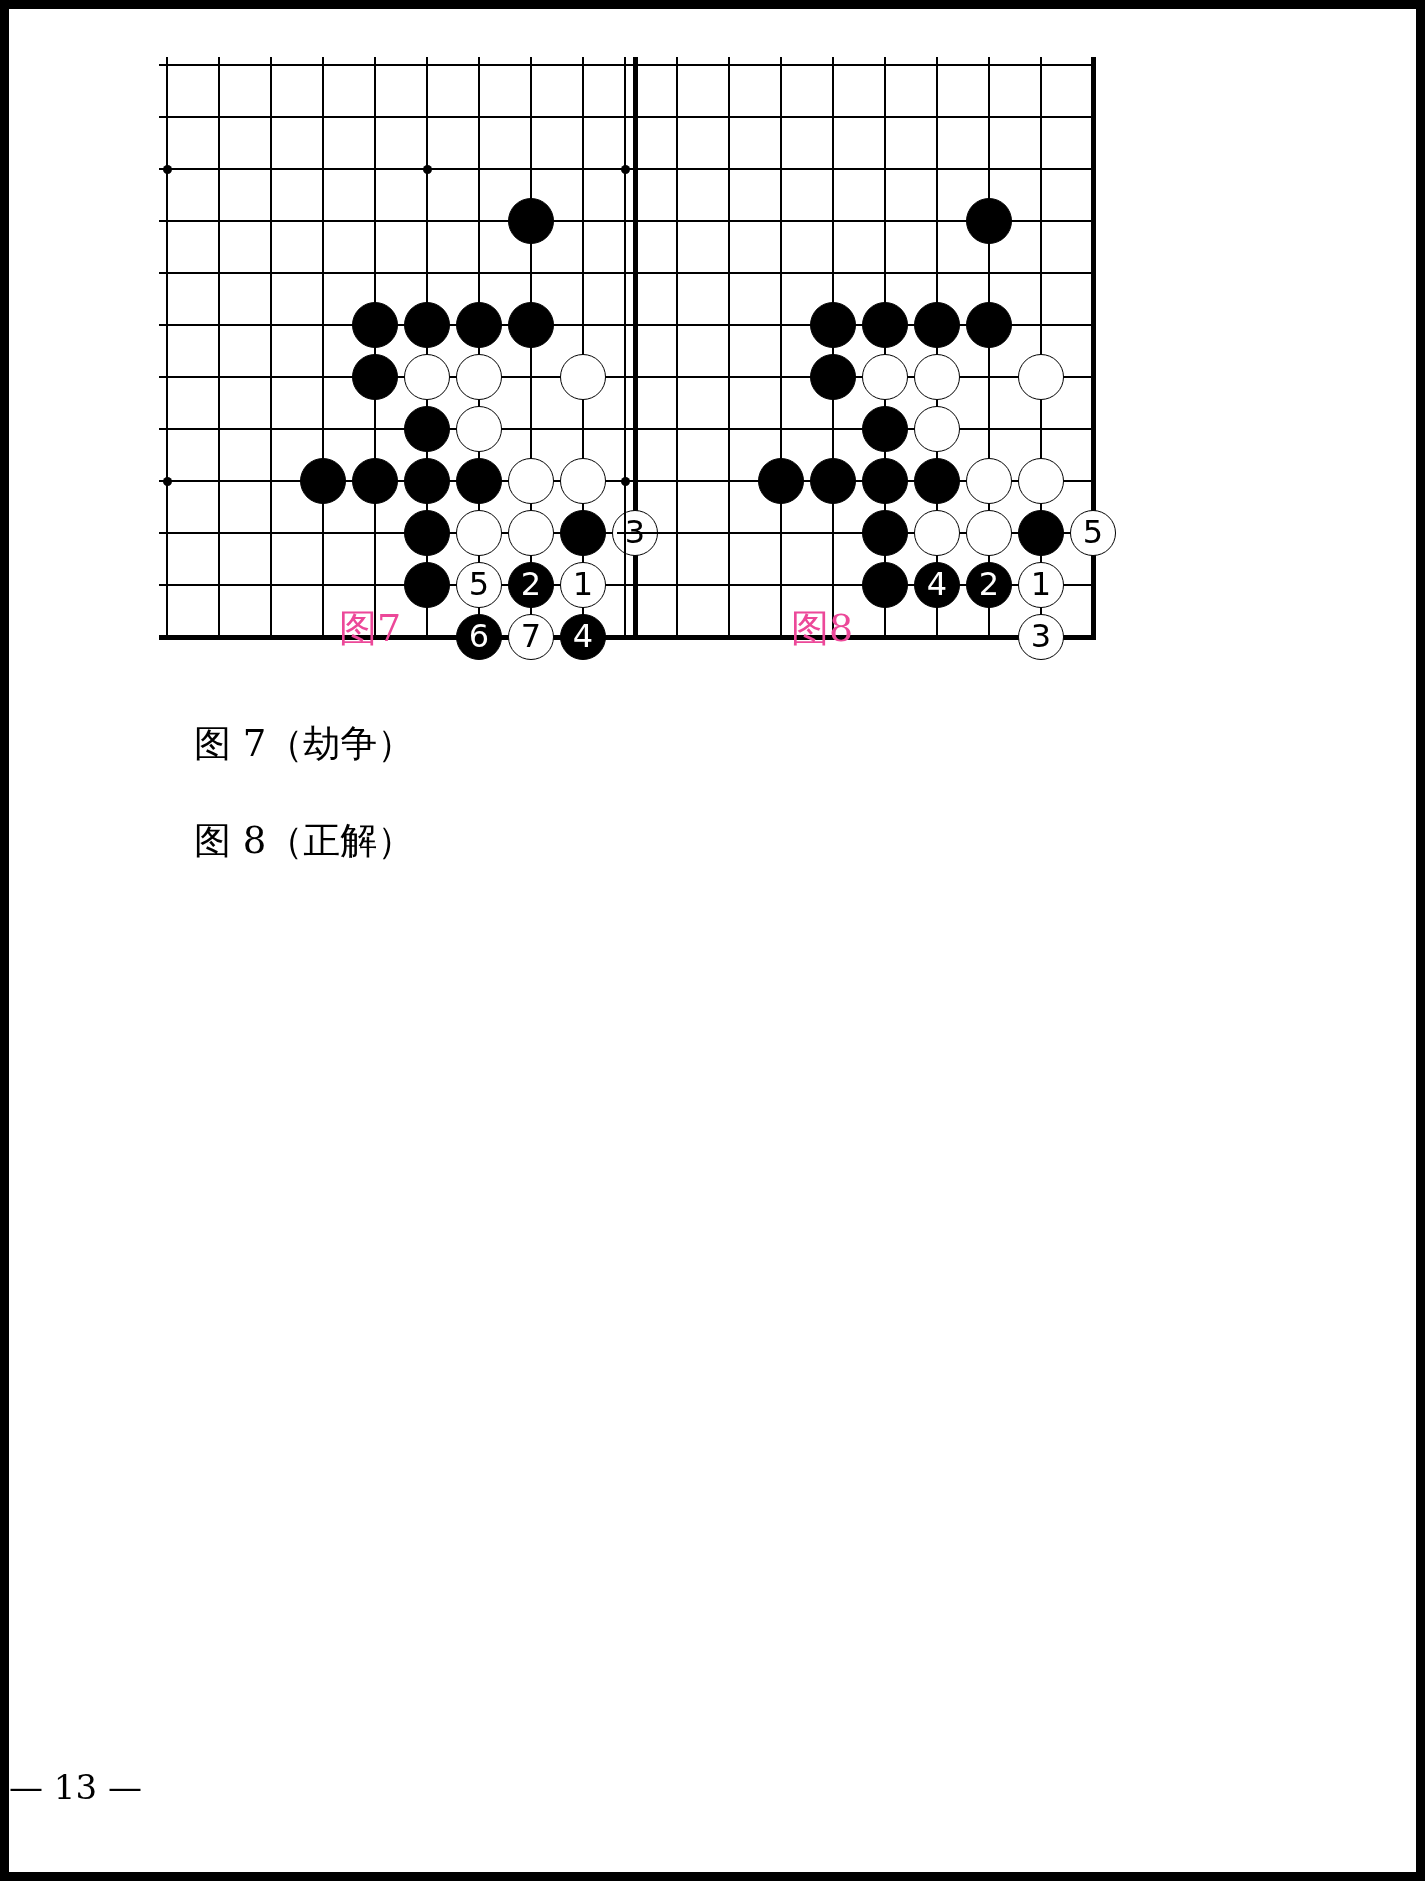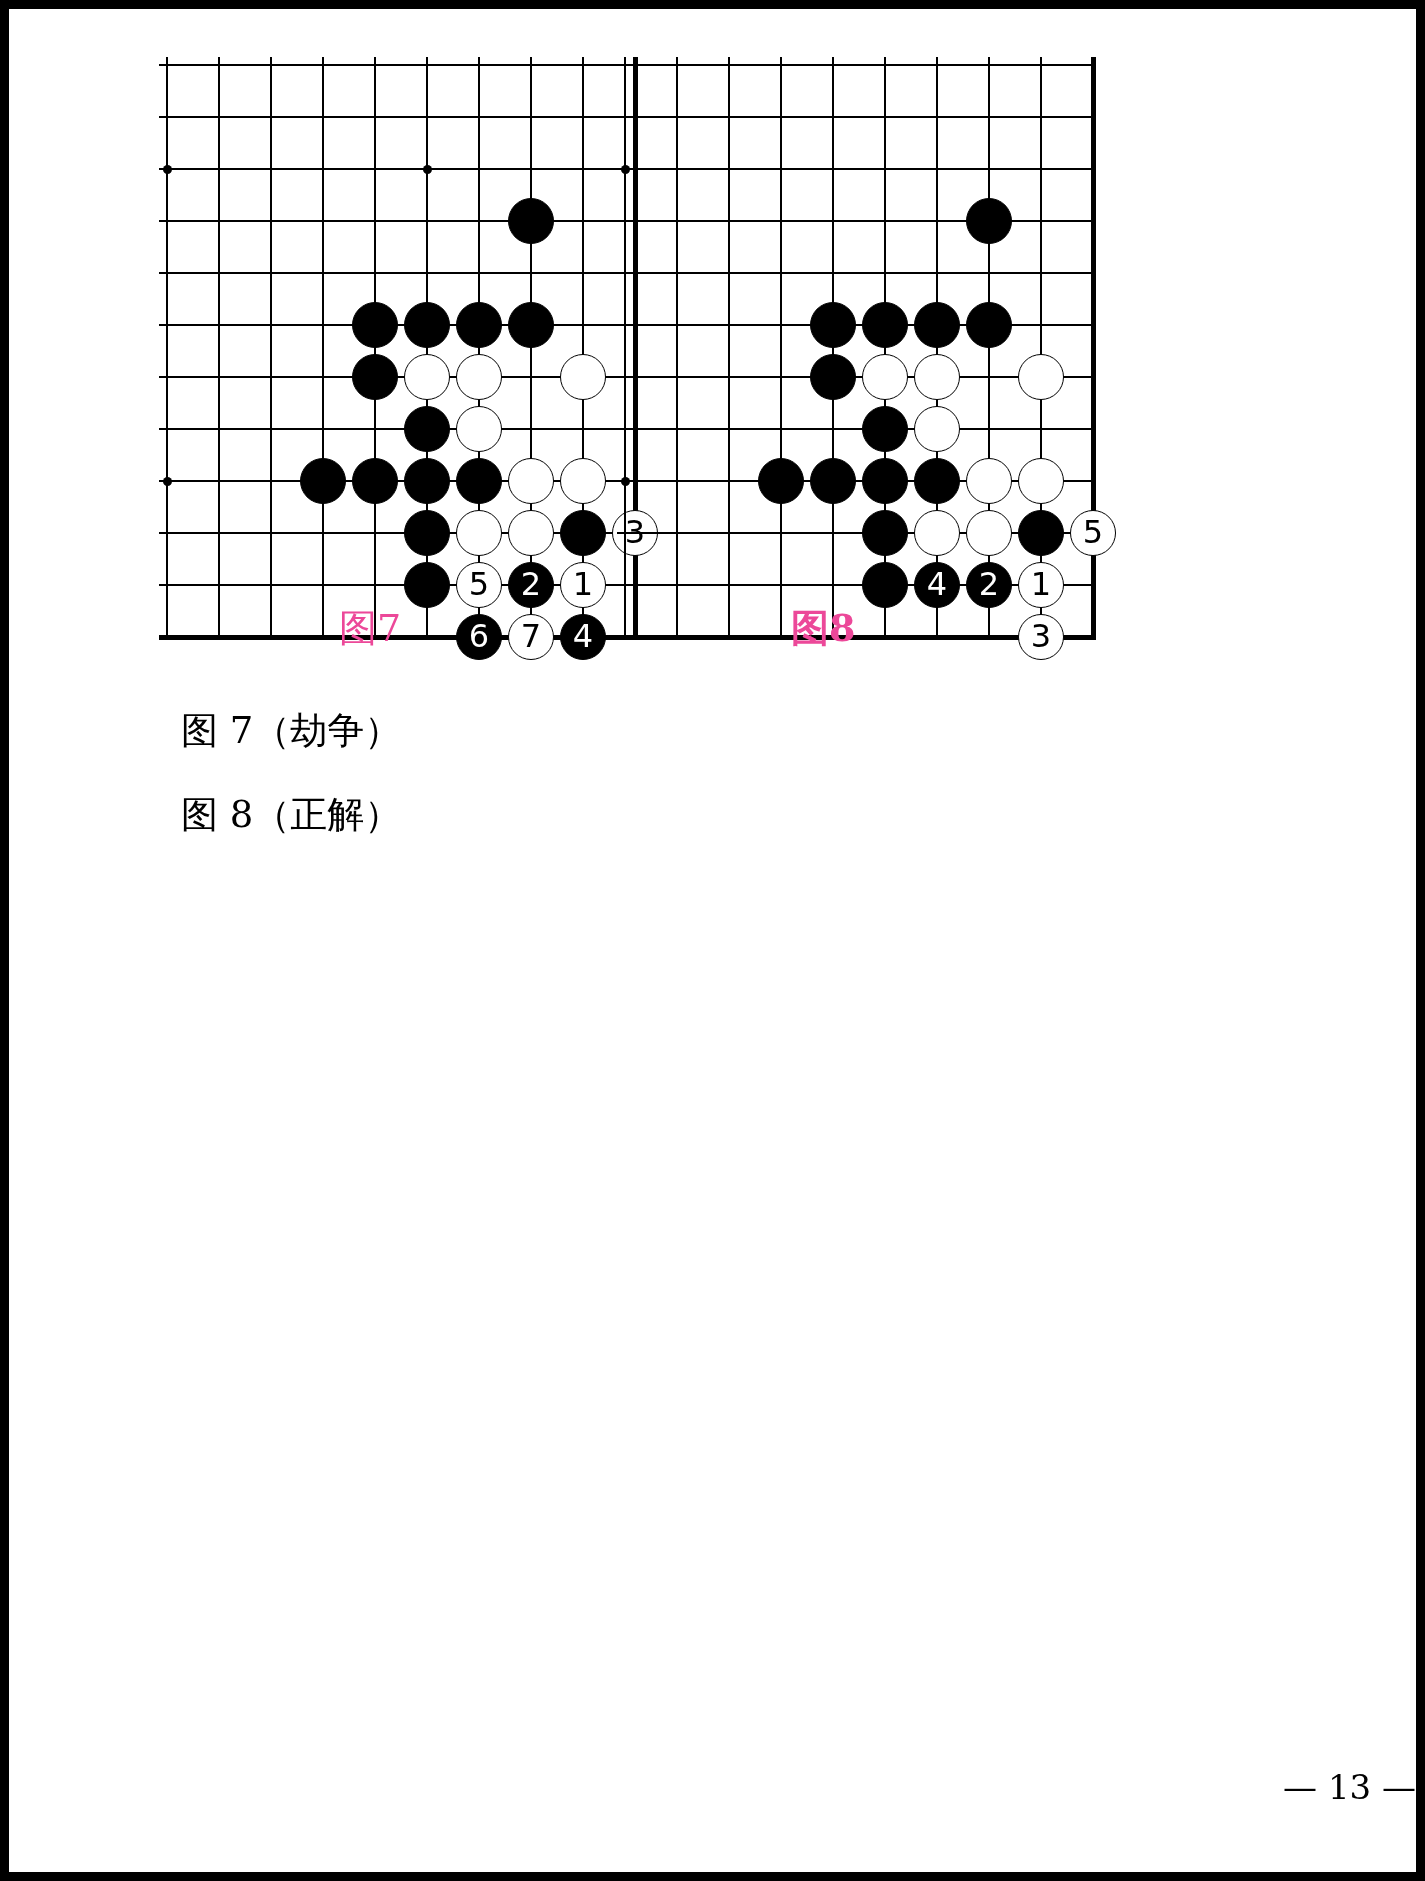--- a/index.html
+++ b/index.html
@@ -103,48 +103,48 @@
   
   .fig-caption {
     position: absolute;
     font-family: "DejaVu Serif", serif;
     font-size: 38px;
     color: #ec4899;
     letter-spacing: 0px;
     white-space: nowrap;
   }
   #cap7 { left: 330px; top: 594px; }
-  #cap8 { left: 782px; top: 594px; font-weight: bold; }
+  #cap8 { left: 782px; top: 594px; }
 
   
   .body-text {
     position: absolute;
     left: 96px;
     top: 680px;
     width: 1230px;
     font-family: "DejaVu Serif", serif;
     font-size: 37px;
     line-height: 84px;
     color: #000;
     text-align: justify;
     text-justify: inter-character;
   }
   .para {
-    margin: 0;
+    margin: 13px;
     padding: 0;
   }
   .para.indent { text-indent: 76px; }
 
   
   #footer {
     position: absolute;
     left: 0;
     top: 1758px;
     width: 100%;
-    text-align: right;
+    text-align: left;
     font-family: "DejaVu Serif", serif;
     font-size: 34px;
     color: #000;
   }
 </style>
 </head>
 <body>
 
 <div id="page">
   <div id="page-inner">

